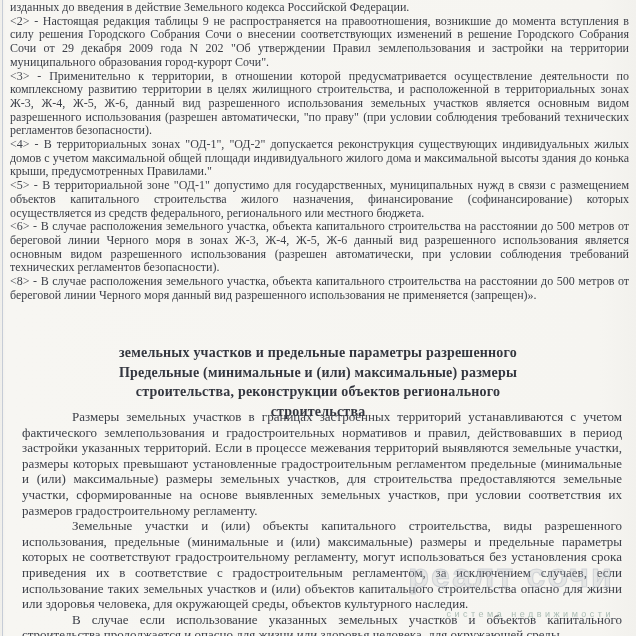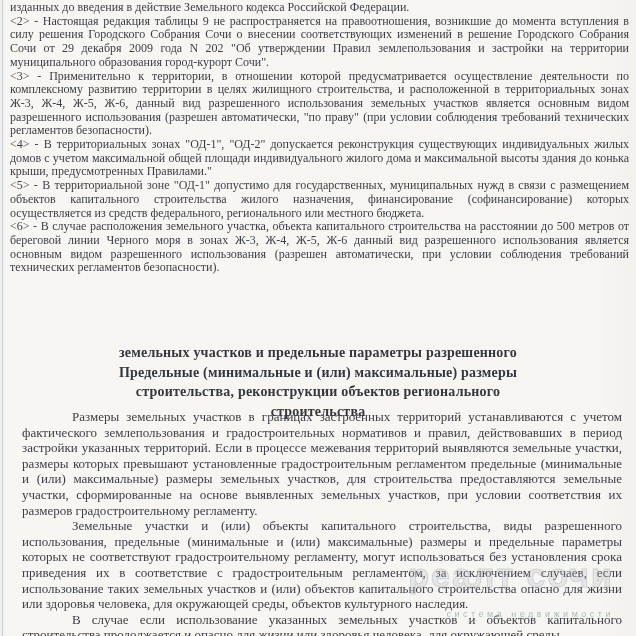--- a/index.html
+++ b/index.html
@@ -62,20 +62,21 @@
 <div class="page">
   <div class="edge-left"></div>
 
   <div class="footnotes">
     <p>изданных до введения в действие Земельного кодекса Российской Федерации.</p>
     <p>&lt;2&gt; - Настоящая редакция таблицы 9 не распространяется на правоотношения, возникшие до момента вступления в силу решения Городского Собрания Сочи о внесении соответствующих изменений в решение Городского Собрания Сочи от 29 декабря 2009 года N 202 "Об утверждении Правил землепользования и застройки на территории муниципального образования город-курорт Сочи".</p>
     <p>&lt;3&gt; - Применительно к территории, в отношении которой предусматривается осуществление деятельности по комплексному развитию территории в целях жилищного строительства, и расположенной в территориальных зонах Ж-3, Ж-4, Ж-5, Ж-6, данный вид разрешенного использования земельных участков является основным видом разрешенного использования (разрешен автоматически, "по праву" (при условии соблюдения требований технических регламентов безопасности).</p>
     <p>&lt;4&gt; - В территориальных зонах "ОД-1", "ОД-2" допускается реконструкция существующих индивидуальных жилых домов с учетом максимальной общей площади индивидуального жилого дома и максимальной высоты здания до конька крыши, предусмотренных Правилами."</p>
     <p>&lt;5&gt; - В территориальной зоне "ОД-1" допустимо для государственных, муниципальных нужд в связи с размещением объектов капитального строительства жилого назначения, финансирование (софинансирование) которых осуществляется из средств федерального, регионального или местного бюджета.</p>
     <p>&lt;6&gt; - В случае расположения земельного участка, объекта капитального строительства на расстоянии до 500 метров от береговой линии Черного моря в зонах Ж-3, Ж-4, Ж-5, Ж-6 данный вид разрешенного использования является основным видом разрешенного использования (разрешен автоматически, при условии соблюдения требований технических регламентов безопасности).</p>
+    <p>&lt;8&gt; - В случае расположения земельного участка, объекта капитального строительства на расстоянии до 500 метров от береговой линии Черного моря данный вид разрешенного использования не применяется (запрещен)».</p>
   </div>
 
   <div class="heading">
     <div>земельных участков и предельные параметры разрешенного</div>
     <div>Предельные (минимальные и (или) максимальные) размеры</div>
     <div>строительства, реконструкции объектов регионального</div>
     <div>строительства</div>
   </div>
 
   <div class="bodytext">

